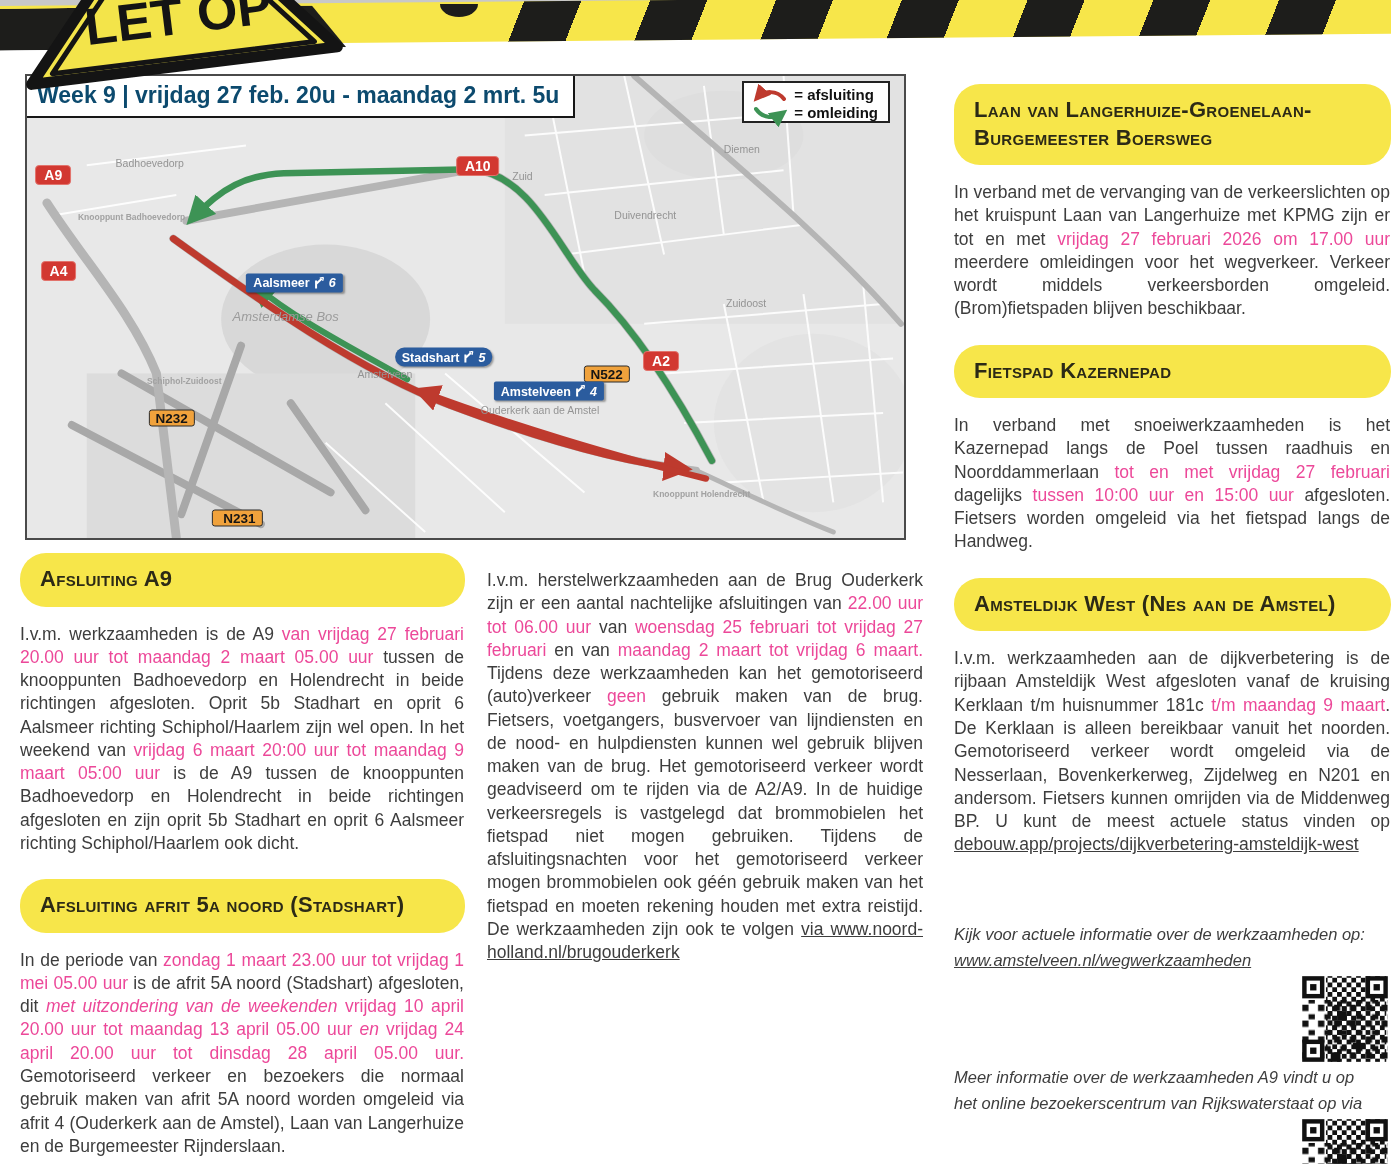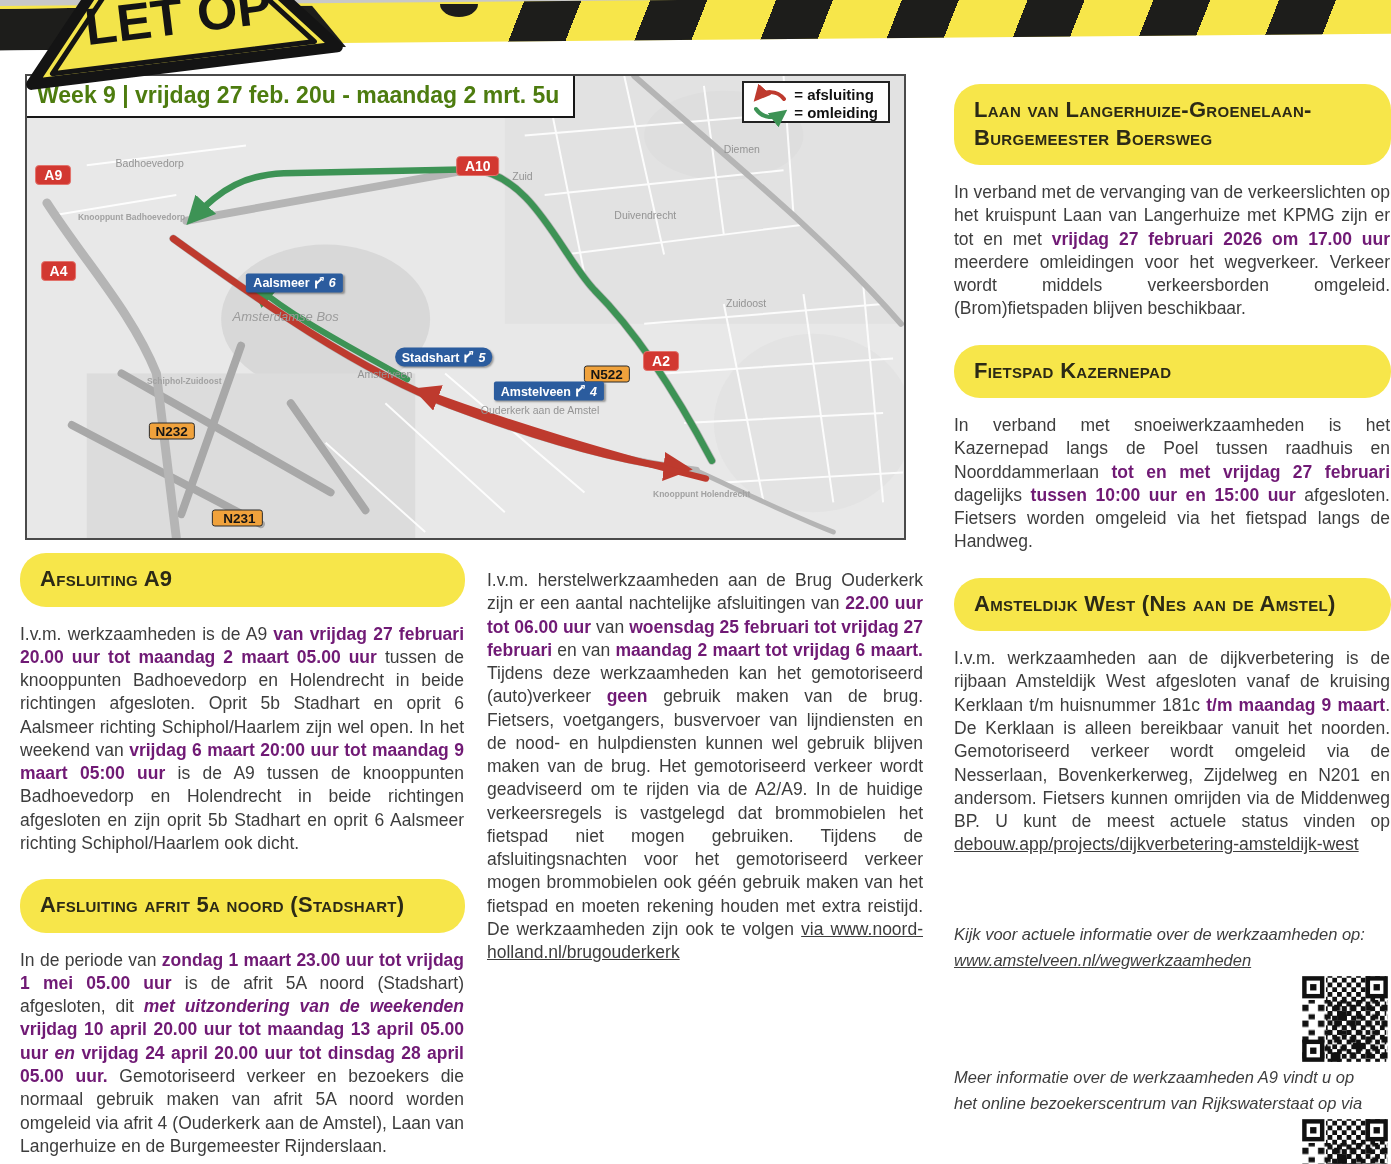--- a/index.html
+++ b/index.html
@@ -17,21 +17,21 @@
              transform:rotate(-0.6deg);clip-path:polygon(0 0,calc(100% - 34px) 0,100% 100%,0 100%);}
   .blob{position:absolute;left:440px;top:4px;width:38px;height:13px;background:var(--banner-black);
         border-radius:0 0 50% 50%/0 0 100% 100%;}
   #letop{position:absolute;left:18px;top:-52px;width:320px;height:130px;overflow:visible;}
 
   
   #map{position:absolute;left:25px;top:74px;width:881px;height:466px;background:#e8e8e8;
        border:2px solid #4a4a4a;box-sizing:border-box;overflow:hidden;}
   #map-art{position:absolute;left:0;top:0;width:100%;height:100%;}
   #map-title{position:absolute;left:-2px;top:-2px;background:#fff;border:2.5px solid #161616;
-             padding:6px 14px 7px 10px;font-weight:bold;font-size:23px;color:#4d7c0f;z-index:4;}
+             padding:6px 14px 7px 10px;font-weight:bold;font-size:23px;color:#0c4a6e;z-index:4;}
   #legend{position:absolute;right:14px;top:5px;background:#fff;border:2px solid #222;z-index:4;
           padding:3px 10px 0 8px;display:flex;flex-direction:column;gap:1px;}
   .legend-row{display:flex;align-items:center;gap:6px;font-weight:bold;font-size:15px;color:#111;}
   .legend-row svg{width:36px;height:17px;overflow:visible;}
   .place{position:absolute;transform:translate(-50%,-50%);font-size:13px;color:#8e8e8e;
          font-weight:bold;white-space:nowrap;z-index:2;}
   .place-it{font-style:italic;font-weight:normal;color:#9b9b9b;}
   .place-sm{font-size:10.5px;font-weight:normal;color:#949494;}
   .place-xs{font-size:8.5px;font-weight:bold;color:#a2a2a2;padding-left:25px;}
   .shield{position:absolute;transform:translate(-50%,-50%);font-weight:bold;border-radius:4px;
@@ -51,21 +51,21 @@
   #col-left{left:20px;top:553px;width:445px;}
   #col-mid{left:487px;top:553px;width:437px;}
   #col-right{left:954px;top:84px;width:437px;}
   .section-head{background:var(--accent-yellow);border-radius:26px;padding:12px 20px 14px;
                 font-weight:bold;font-size:22px;line-height:1.25;color:#2c2a16;
                 font-variant:small-caps;letter-spacing:.3px;}
   .section-head.plain{font-variant:normal;font-size:23px;}
   .mt{margin-top:24px;}
   .body-p{margin:16px 1px 0 0;font-size:17.5px;line-height:1.33;color:#3d3d3d;
           text-align:justify;}
-  .seg-b{font-weight:bold;color:#701a75;}
+  .seg-b{font-weight:normal;color:#ec4899;}
   .seg-i{font-style:italic;}
   .seg-u{text-decoration:underline;}
 
   
   #footer-right{position:absolute;left:954px;top:922px;width:437px;}
   .note-row{display:flex;align-items:flex-end;flex-direction:column;}
   .note-text{flex:1;padding-right:14px;font-size:16.5px;line-height:1.55;color:#3d3d3d;}
   .qr{width:92px;height:92px;flex:0 0 auto;}
   .note2{}
   .link-line{margin-top:2px;font-size:16.5px;line-height:1.4;color:#3d3d3d;}
@@ -212,21 +212,21 @@
       <div class="place place-sm" style="left: 40.8%; top: 64.6%;">Amstelveen</div>
       <div class="place place-it" style="left: 29.5%; top: 52%;">Amsterdamse Bos</div>
       <div class="place place-sm" style="left: 58.5%; top: 72.3%;">Ouderkerk aan de Amstel</div>
       <div class="place place-xs" style="left: 10.5%; top: 30.5%;">Knooppunt Badhoevedorp</div>
       <div class="place place-xs" style="left: 75.5%; top: 90.5%;">Knooppunt Holendrecht</div>
       <div class="place place-xs" style="left: 16.5%; top: 66%;">Schiphol-Zuidoost</div>
       <div class="shield shield-a" style="left: 3%; top: 21.5%;">A9</div>
       <div class="shield shield-a" style="left: 3.6%; top: 42.1%;">A4</div>
       <div class="shield shield-a" style="left: 51.4%; top: 19.5%;">A10</div>
       <div class="shield shield-a" style="left: 72.3%; top: 61.6%;">A2</div>
-      <div class="shield shield-n" style="left: 16.5%; top: 74%; margin-top: 13px;">N232</div>
+      <div class="shield shield-n" style="left: 16.5%; top: 74%;">N232</div>
       <div class="shield shield-n" style="left: 24%; top: 95.7%; padding-left: 10px;">N231</div>
       <div class="shield shield-n" style="left: 66.1%; top: 64.6%;">N522</div>
       <div class="exit-label" style="left: 30.5%; top: 44.8%;">
           <span>Aalsmeer</span>
           <svg class="exit-ic" viewBox="0 0 11 13">
             <path d="M2.2,12 V4 M2.2,7.5 L7.8,2.3" stroke="#fff" stroke-width="2" fill="none"></path>
             <path d="M9.6,0.8 L5.9,1.6 M9.6,0.8 L8.8,4.4" stroke="#fff" stroke-width="1.3" fill="none"></path>
           </svg>
           <span class="exit-num">6</span>
         </div>

